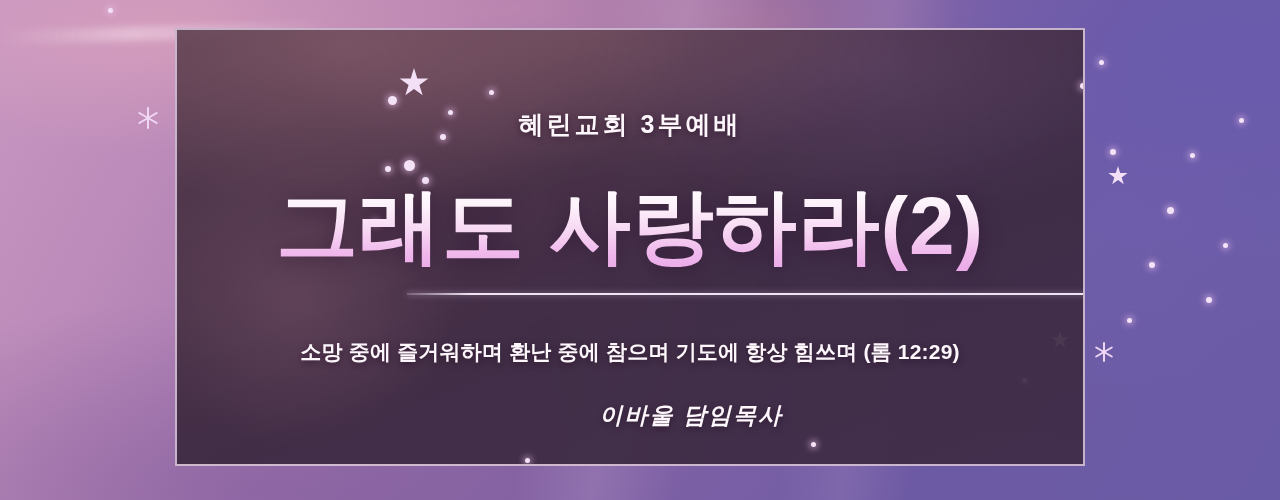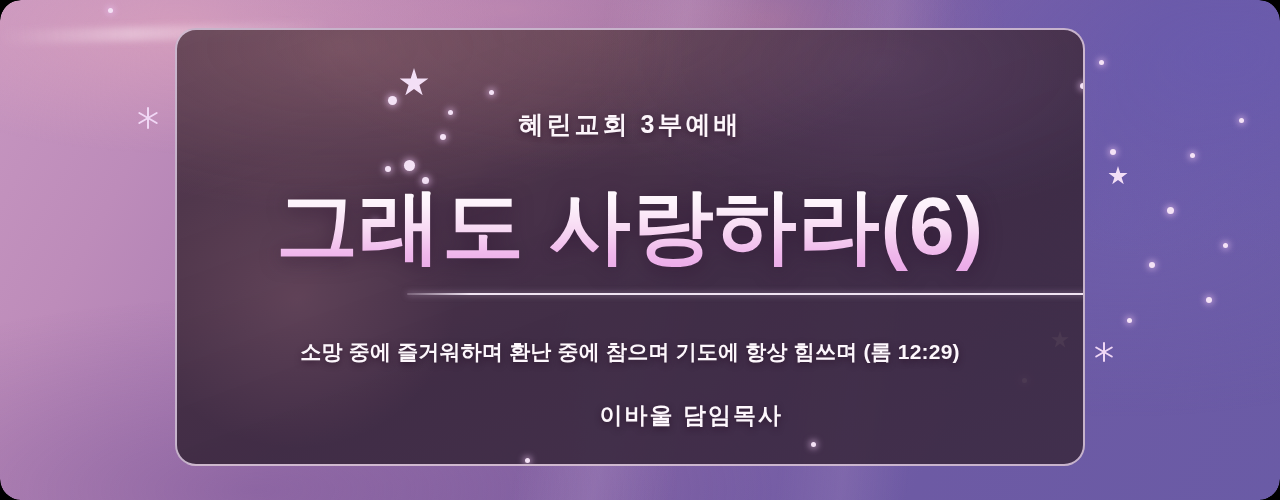--- a/index.html
+++ b/index.html
@@ -1,15 +1,15 @@
 <!DOCTYPE html>
 <html><head>
 <meta charset="utf-8">
 <style>
-  * { margin:0; padding:0; box-sizing:border-box;border-radius:21px; }
+  * { margin:0; padding:0; box-sizing:border-box; }
 
   html, body {
     width:1280px; height:500px;
     overflow:hidden;
     font-family:"Liberation Sans", sans-serif;
     background:#000;
   }
 
   
   #stage {
@@ -149,20 +149,21 @@
     letter-spacing:.2px;
     text-shadow:0 2px 6px rgba(40,16,38,.7);
   }
   #speaker {
     position:absolute; right:300px; top:370px;
     color:#fdf7fc;
     font-size:23px;
     font-weight:bold;
     letter-spacing:2px;
     text-shadow:0 2px 6px rgba(40,16,38,.7);
+    font-style:italic;
   }
 </style>
 </head>
 <body>
 
 <div id="stage">
 
   <div class="sky-base"></div>
   <div class="sky-warm"></div>
   <div class="sky-cool"></div>
@@ -207,21 +208,21 @@
         <div class="dot" style="left: 244.5px; top: 146.5px; width: 7px; height: 7px;"></div>
         <div class="dot" style="left: 195.5px; top: 189.5px; width: 5px; height: 5px;"></div>
         <div class="dot" style="left: 903px; top: 53px; width: 6px; height: 6px;"></div>
         <div class="dot" style="left: 633.5px; top: 411.5px; width: 5px; height: 5px;"></div>
         <div class="dot" style="left: 347.5px; top: 427.5px; width: 5px; height: 5px;"></div>
         <div class="star5" style="left: 222px; top: 38px; width: 30px; height: 30px;"></div>
       </div>
 
     <div id="kicker">혜린교회 3부예배</div>
 
-    <div id="title">그래도 사랑하라(6)</div>
+    <div id="title">그래도 사랑하라(2)</div>
 
     <div id="title-rule"></div>
 
     <div id="verse">소망 중에 즐거워하며 환난 중에 참으며 기도에 항상 힘쓰며 (롬 12:29)</div>
 
     <div id="speaker">이바울 담임목사</div>
   </div>
 
 </div>
 

